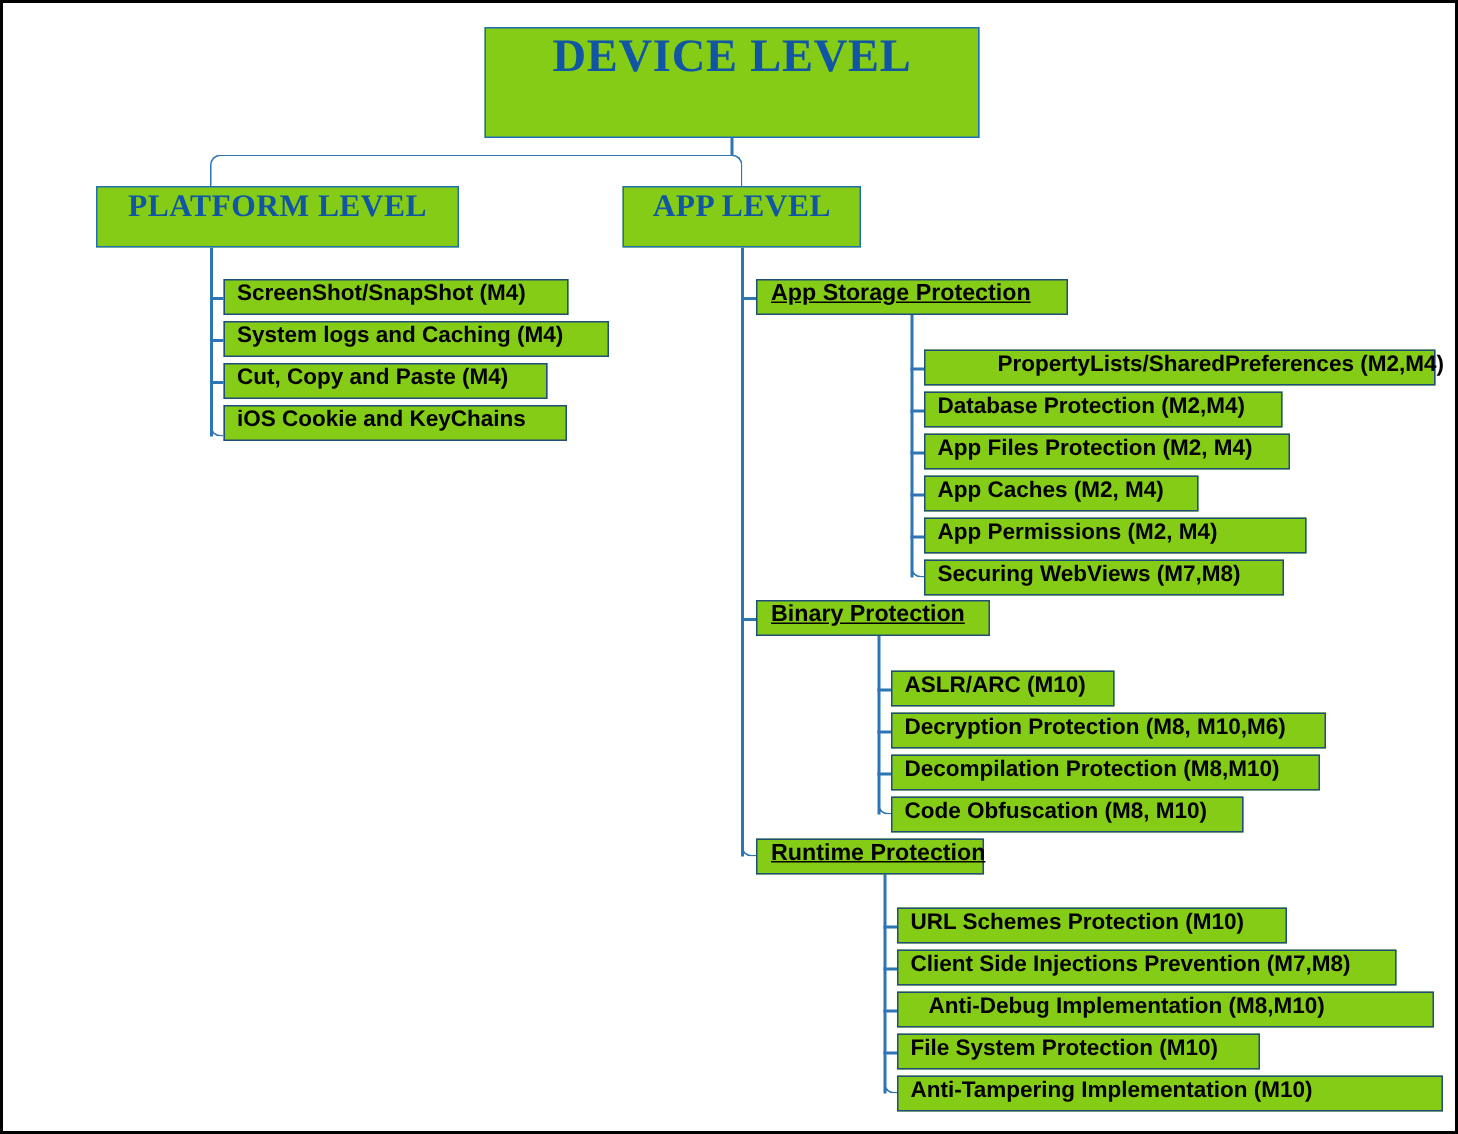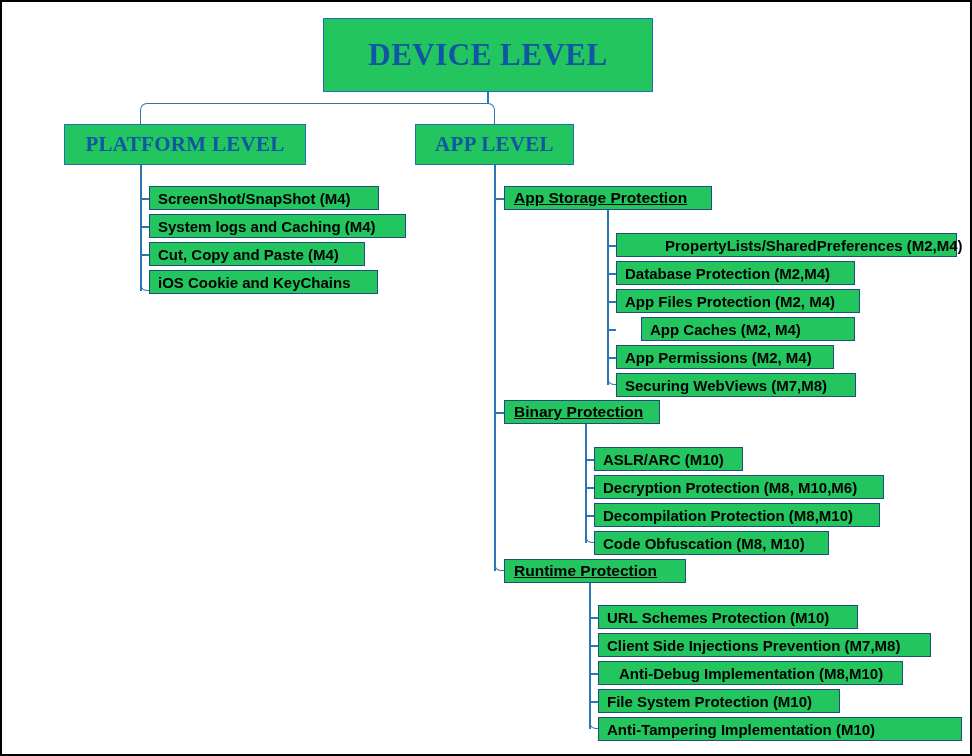--- a/index.html
+++ b/index.html
@@ -15,23 +15,23 @@
     width: 972px;
     height: 756px;
     background: #ffffff;
     box-sizing: border-box;
     border: 2px solid #000000;
     overflow: hidden;
   }
   .node {
     position: absolute;
     box-sizing: border-box;
-    background: #22c55e;
+    background: #84cc16;
     display: flex;
-    align-items: center;
+    align-items: flex-start;
     white-space: nowrap;
     z-index: 3;
   }
   
   .n-root {
     border: 1.5px solid #1F6FB5;
     justify-content: center;
     font-family: "Liberation Serif", serif;
     font-weight: bold;
     color: #1155A5;
@@ -177,24 +177,24 @@
   </div>
   <div class="node n-leaf" style="left:614px; top:231px; width:341px; height:24px;padding-left:48px;">
     <span>PropertyLists/SharedPreferences (M2,M4)</span>
   </div>
   <div class="node n-leaf" style="left:614px; top:259px; width:239px; height:24px;">
     <span>Database Protection (M2,M4)</span>
   </div>
   <div class="node n-leaf" style="left:614px; top:287px; width:244px; height:24px;">
     <span>App Files Protection (M2, M4)</span>
   </div>
-  <div class="node n-leaf" style="left:614px; top:315px; width:214px; height:24px;margin-left:25px;">
+  <div class="node n-leaf" style="left:614px; top:315px; width:183px; height:24px;">
     <span>App Caches (M2, M4)</span>
   </div>
-  <div class="node n-leaf" style="left:614px; top:343px; width:218px; height:24px;">
+  <div class="node n-leaf" style="left:614px; top:343px; width:255px; height:24px;">
     <span>App Permissions (M2, M4)</span>
   </div>
   <div class="node n-leaf" style="left:614px; top:371px; width:240px; height:24px;">
     <span>Securing WebViews (M7,M8)</span>
   </div>
 
   <div class="node n-cat" style="left:502px; top:398px; width:156px; height:24px;">
     <span>Binary Protection</span>
   </div>
   <div class="node n-leaf" style="left:592px; top:445px; width:149px; height:24px;">
@@ -203,30 +203,30 @@
   <div class="node n-leaf" style="left:592px; top:473px; width:290px; height:24px;">
     <span>Decryption Protection (M8, M10,M6)</span>
   </div>
   <div class="node n-leaf" style="left:592px; top:501px; width:286px; height:24px;">
     <span>Decompilation Protection (M8,M10)</span>
   </div>
   <div class="node n-leaf" style="left:592px; top:529px; width:235px; height:24px;">
     <span>Code Obfuscation (M8, M10)</span>
   </div>
 
-  <div class="node n-cat" style="left:502px; top:557px; width:182px; height:24px;">
+  <div class="node n-cat" style="left:502px; top:557px; width:152px; height:24px;">
     <span>Runtime Protection</span>
   </div>
   <div class="node n-leaf" style="left:596px; top:603px; width:260px; height:24px;">
     <span>URL Schemes Protection (M10)</span>
   </div>
   <div class="node n-leaf" style="left:596px; top:631px; width:333px; height:24px;">
     <span>Client Side Injections Prevention (M7,M8)</span>
   </div>
-  <div class="node n-leaf" style="left:596px; top:659px; width:305px; height:24px;padding-left:20px;">
+  <div class="node n-leaf" style="left:596px; top:659px; width:358px; height:24px;padding-left:20px;">
     <span>Anti-Debug Implementation (M8,M10)</span>
   </div>
   <div class="node n-leaf" style="left:596px; top:687px; width:242px; height:24px;">
     <span>File System Protection (M10)</span>
   </div>
   <div class="node n-leaf" style="left:596px; top:715px; width:364px; height:24px;">
     <span>Anti-Tampering Implementation (M10)</span>
   </div>
 
 </div>

